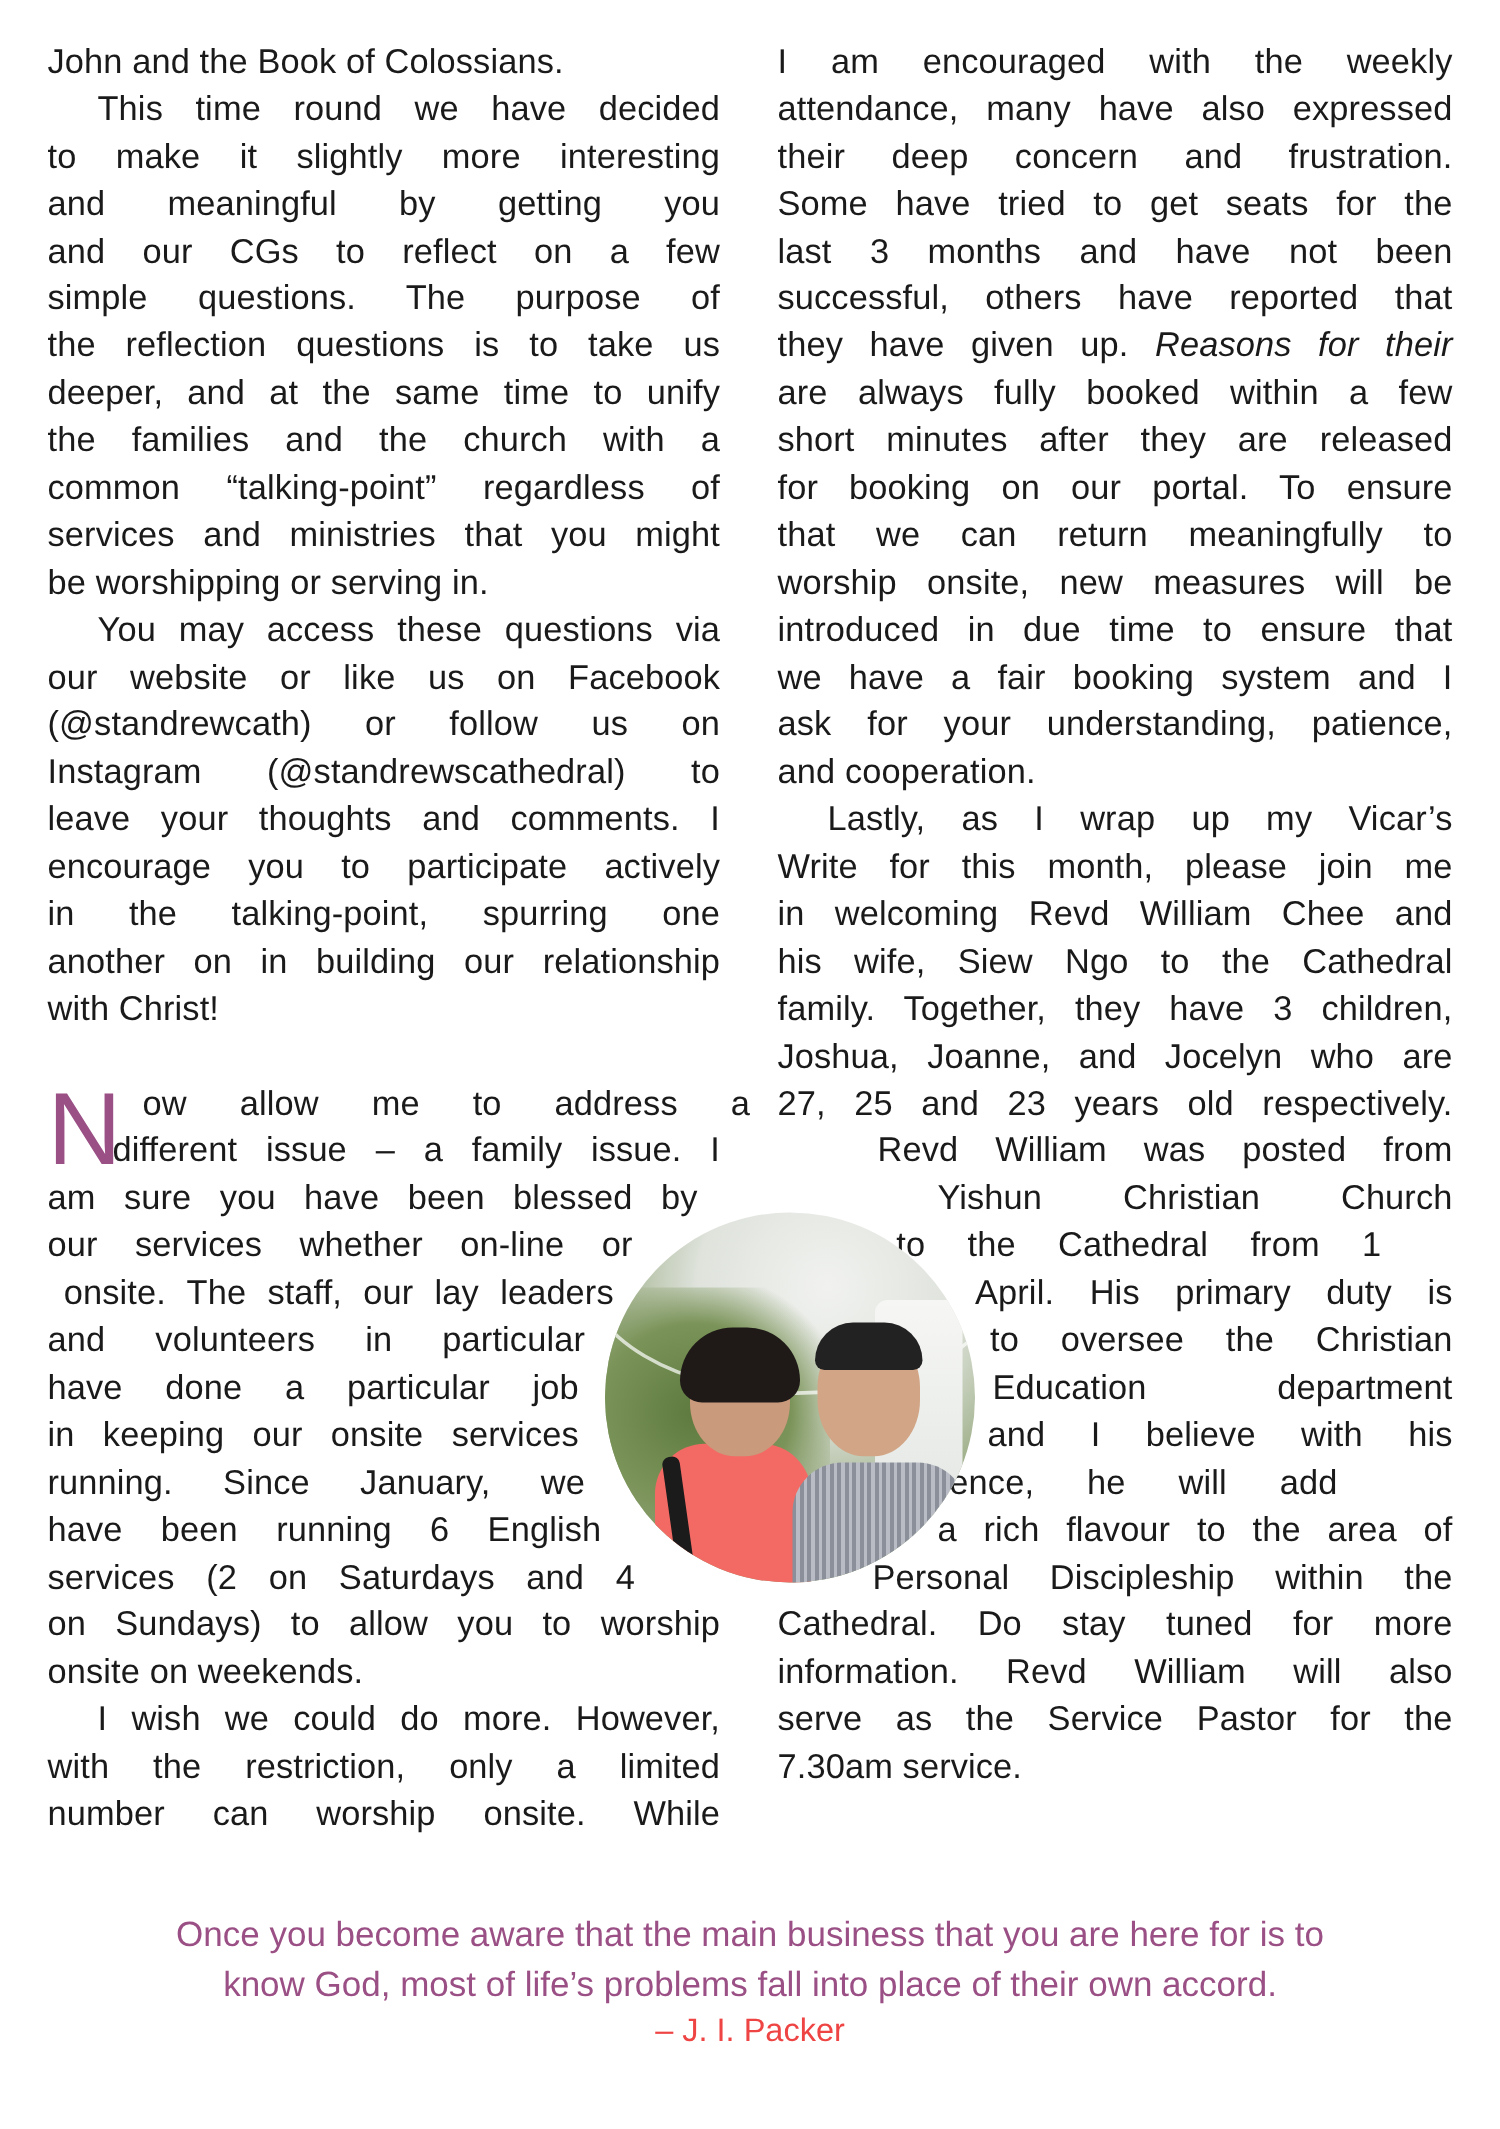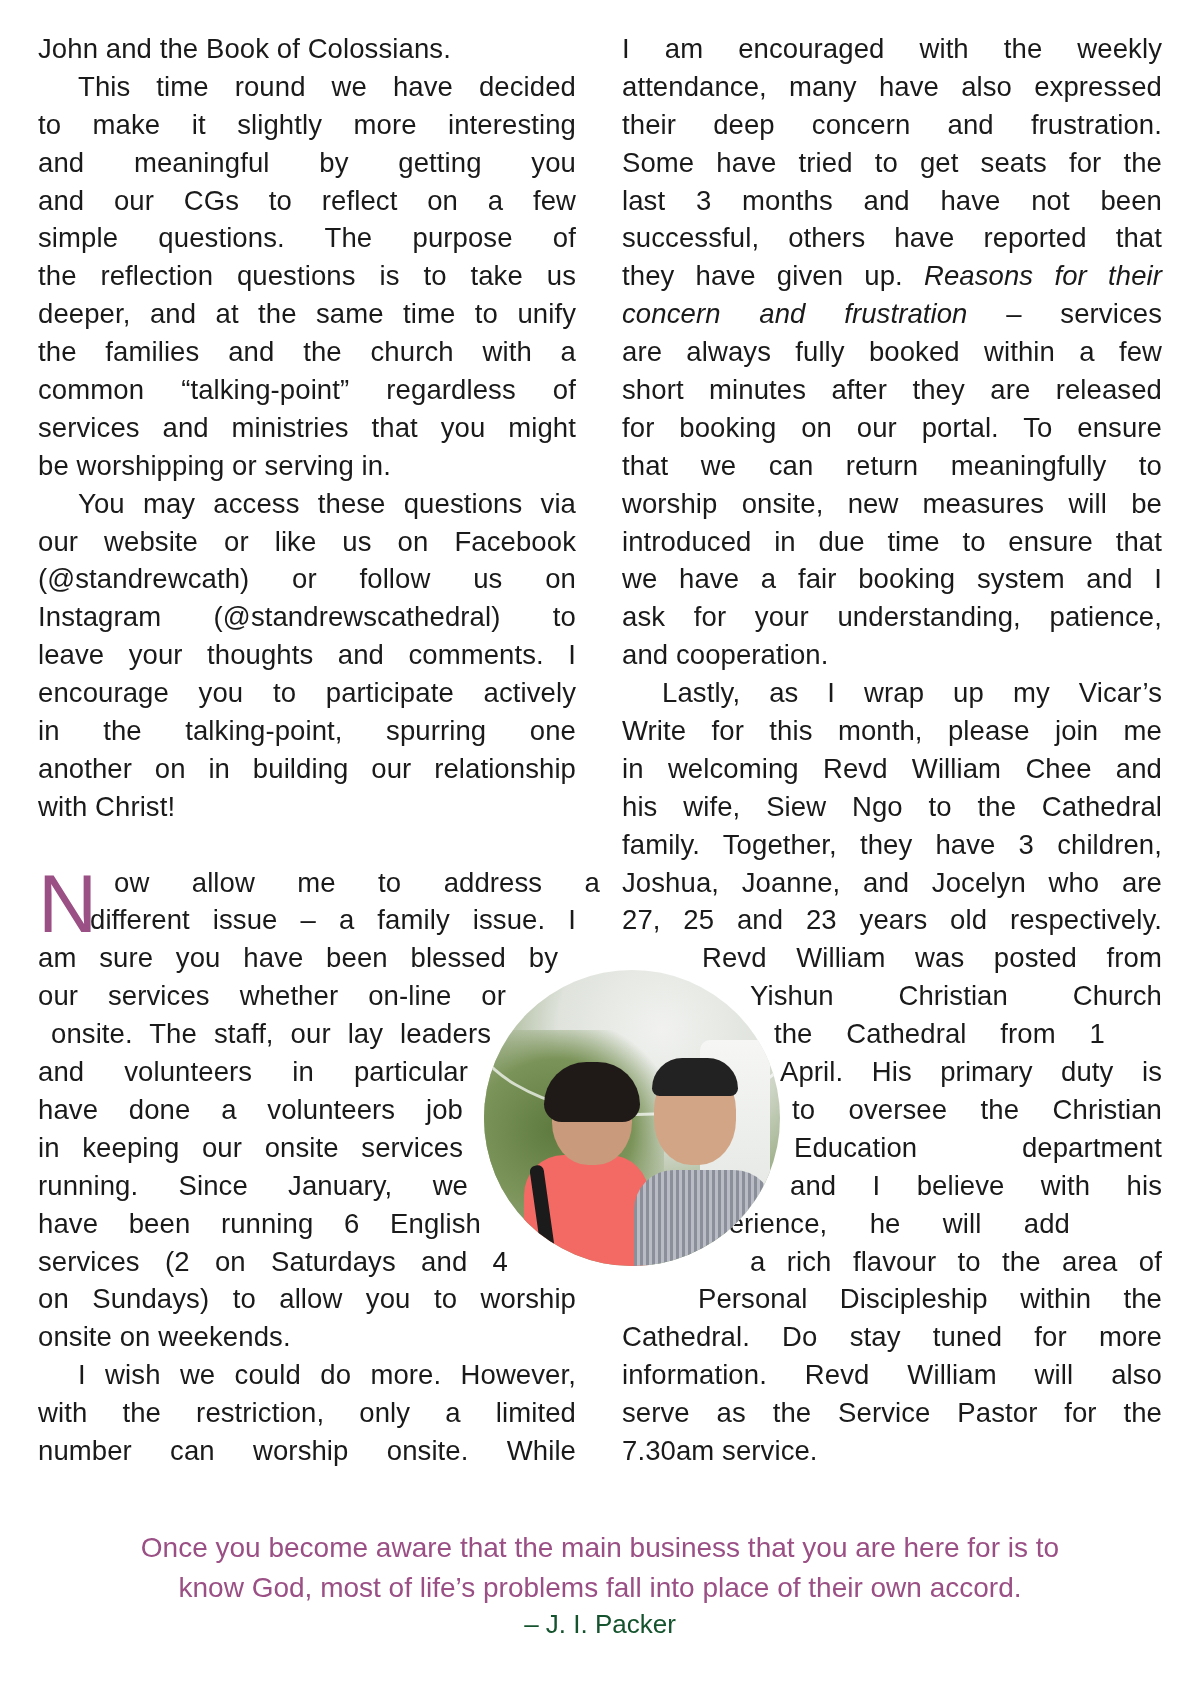--- a/index.html
+++ b/index.html
@@ -44,21 +44,21 @@
     background: repeating-linear-gradient(90deg,#8a8f9a 0 3px,#b9bcc4 3px 6px); border-radius: 40px 40px 0 0; }
   .photo .man-head { position: absolute; left: 170px; top: 95px; width: 82px; height: 100px;
     background: #d1a585; border-radius: 45%; }
   .photo .man-hair { position: absolute; left: 168px; top: 88px; width: 86px; height: 38px;
     background: #222; border-radius: 40px 40px 10px 10px; }
   .quote { position: absolute; left: 0; width: 1200px; text-align: center; color: #9a4f85;
     font-family: "Liberation Sans", sans-serif; font-size: 28px; line-height: 40px; }
   .q1 { top: 1528px; }
   .q2 { top: 1568px; }
   .author { position: absolute; top: 1606px; left: 0; width: 1200px; text-align: center;
-    color: #14532d; font-size: 26px; line-height: 36px; }
+    color: #ef4444; font-size: 26px; line-height: 36px; }
 </style>
 </head>
 <body>
 
 <div class="col col-left" id="leftCol">
     <div class="line last"><span>John and the Book of Colossians.</span></div>
     <div class="line indent"><span>This time round we have decided</span></div>
     <div class="line"><span>to make it slightly more interesting</span></div>
     <div class="line"><span>and meaningful by getting you</span></div>
     <div class="line"><span>and our CGs to reflect on a few</span></div>
@@ -81,40 +81,39 @@
     <div class="gap"></div>
     <div class="dropcap-wrap">
       <span class="dropcap">N</span>
       <div class="line" style="margin-left: 76px; width: 486px;"><span>ow allow me to address a</span></div>
       <div class="line" style="margin-left: 52px; width: 486px;"><span>different issue – a family issue. I</span></div>
     </div>
     <div class="line" style="width: 520px;"><span>am sure you have been blessed by</span></div>
     <div class="line" style="width: 468px;"><span>our services whether on-line or</span></div>
     <div class="line" style="width: 440px; margin-left: 13px;"><span>onsite. The staff, our lay leaders</span></div>
     <div class="line" style="width: 430px;"><span>and volunteers in particular</span></div>
-    <div class="line" style="width: 425px;"><span>have done a volunteers job</span></div>
+    <div class="line" style="width: 425px;"><span>have done a particular job</span></div>
     <div class="line" style="width: 425px;"><span>in keeping our onsite services</span></div>
     <div class="line" style="width: 430px;"><span>running. Since January, we</span></div>
     <div class="line" style="width: 443px;"><span>have been running 6 English</span></div>
     <div class="line" style="width: 470px;"><span>services (2 on Saturdays and 4</span></div>
     <div class="line" style="width: 538px;"><span>on Sundays) to allow you to worship</span></div>
     <div class="line last" style="width: 538px;"><span>onsite on weekends.</span></div>
     <div class="line indent" style="width: 538px;"><span>I wish we could do more. However,</span></div>
     <div class="line" style="width: 538px;"><span>with the restriction, only a limited</span></div>
     <div class="line" style="width: 538px;"><span>number can worship onsite. While</span></div>
   </div>
 <div class="col col-right" id="rightCol">
     <div class="line"><span>I am encouraged with the weekly</span></div>
     <div class="line"><span>attendance, many have also expressed</span></div>
     <div class="line"><span>their deep concern and frustration.</span></div>
     <div class="line"><span>Some have tried to get seats for the</span></div>
     <div class="line"><span>last 3 months and have not been</span></div>
     <div class="line"><span>successful, others have reported that</span></div>
     <div class="line"><span>they have given up.</span><span class="it"> Reasons for their</span></div>
-    <div class="line"><span class="it">concern and frustration </span><span>– services</span></div>
     <div class="line"><span>are always fully booked within a few</span></div>
     <div class="line"><span>short minutes after they are released</span></div>
     <div class="line"><span>for booking on our portal. To ensure</span></div>
     <div class="line"><span>that we can return meaningfully to</span></div>
     <div class="line"><span>worship onsite, new measures will be</span></div>
     <div class="line"><span>introduced in due time to ensure that</span></div>
     <div class="line"><span>we have a fair booking system and I</span></div>
     <div class="line"><span>ask for your understanding, patience,</span></div>
     <div class="line last"><span>and cooperation.</span></div>
     <div class="line indent"><span>Lastly, as I wrap up my Vicar’s</span></div>

